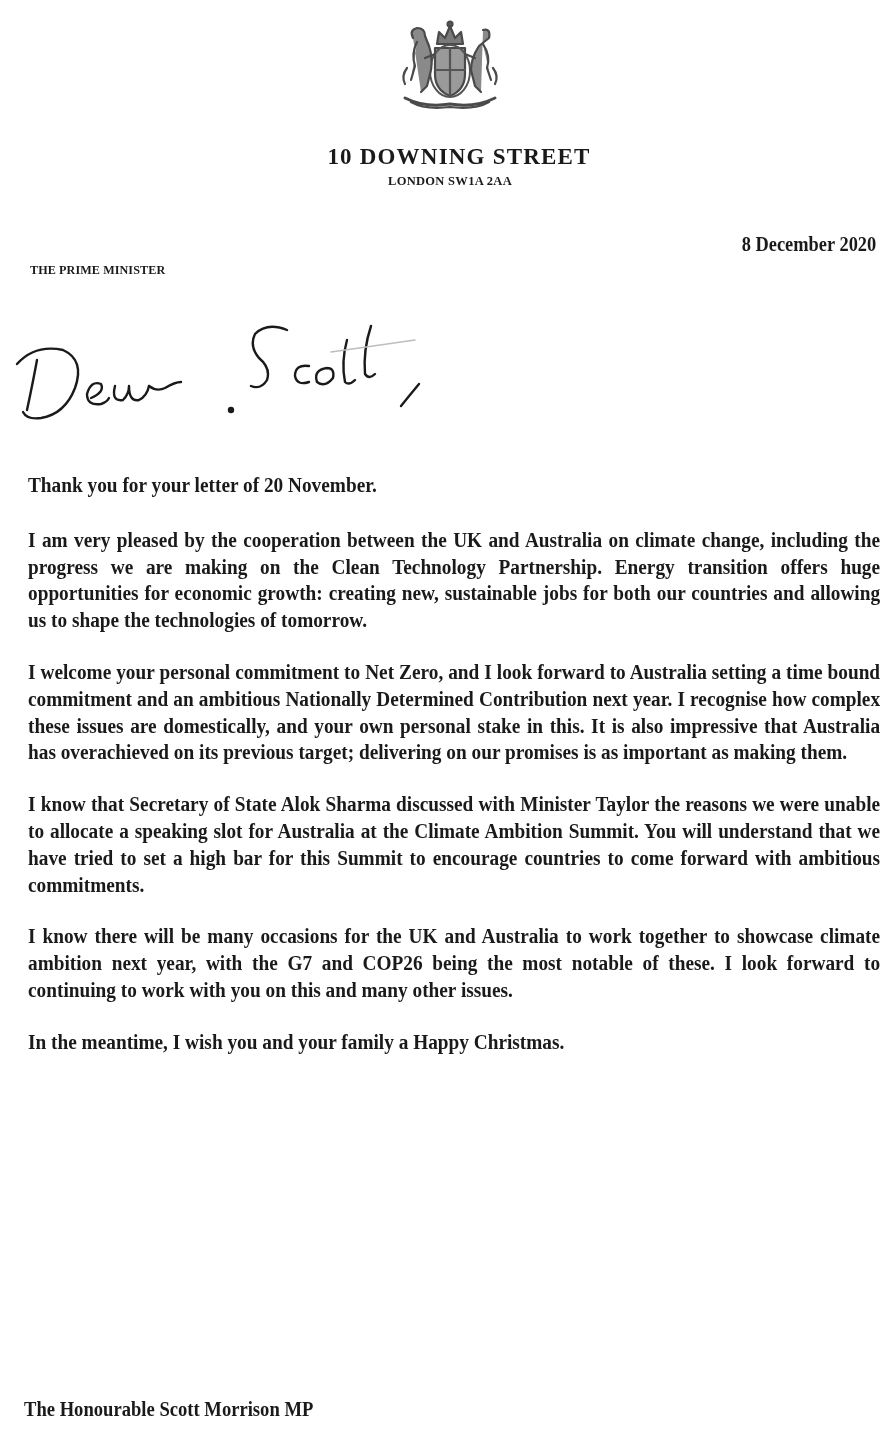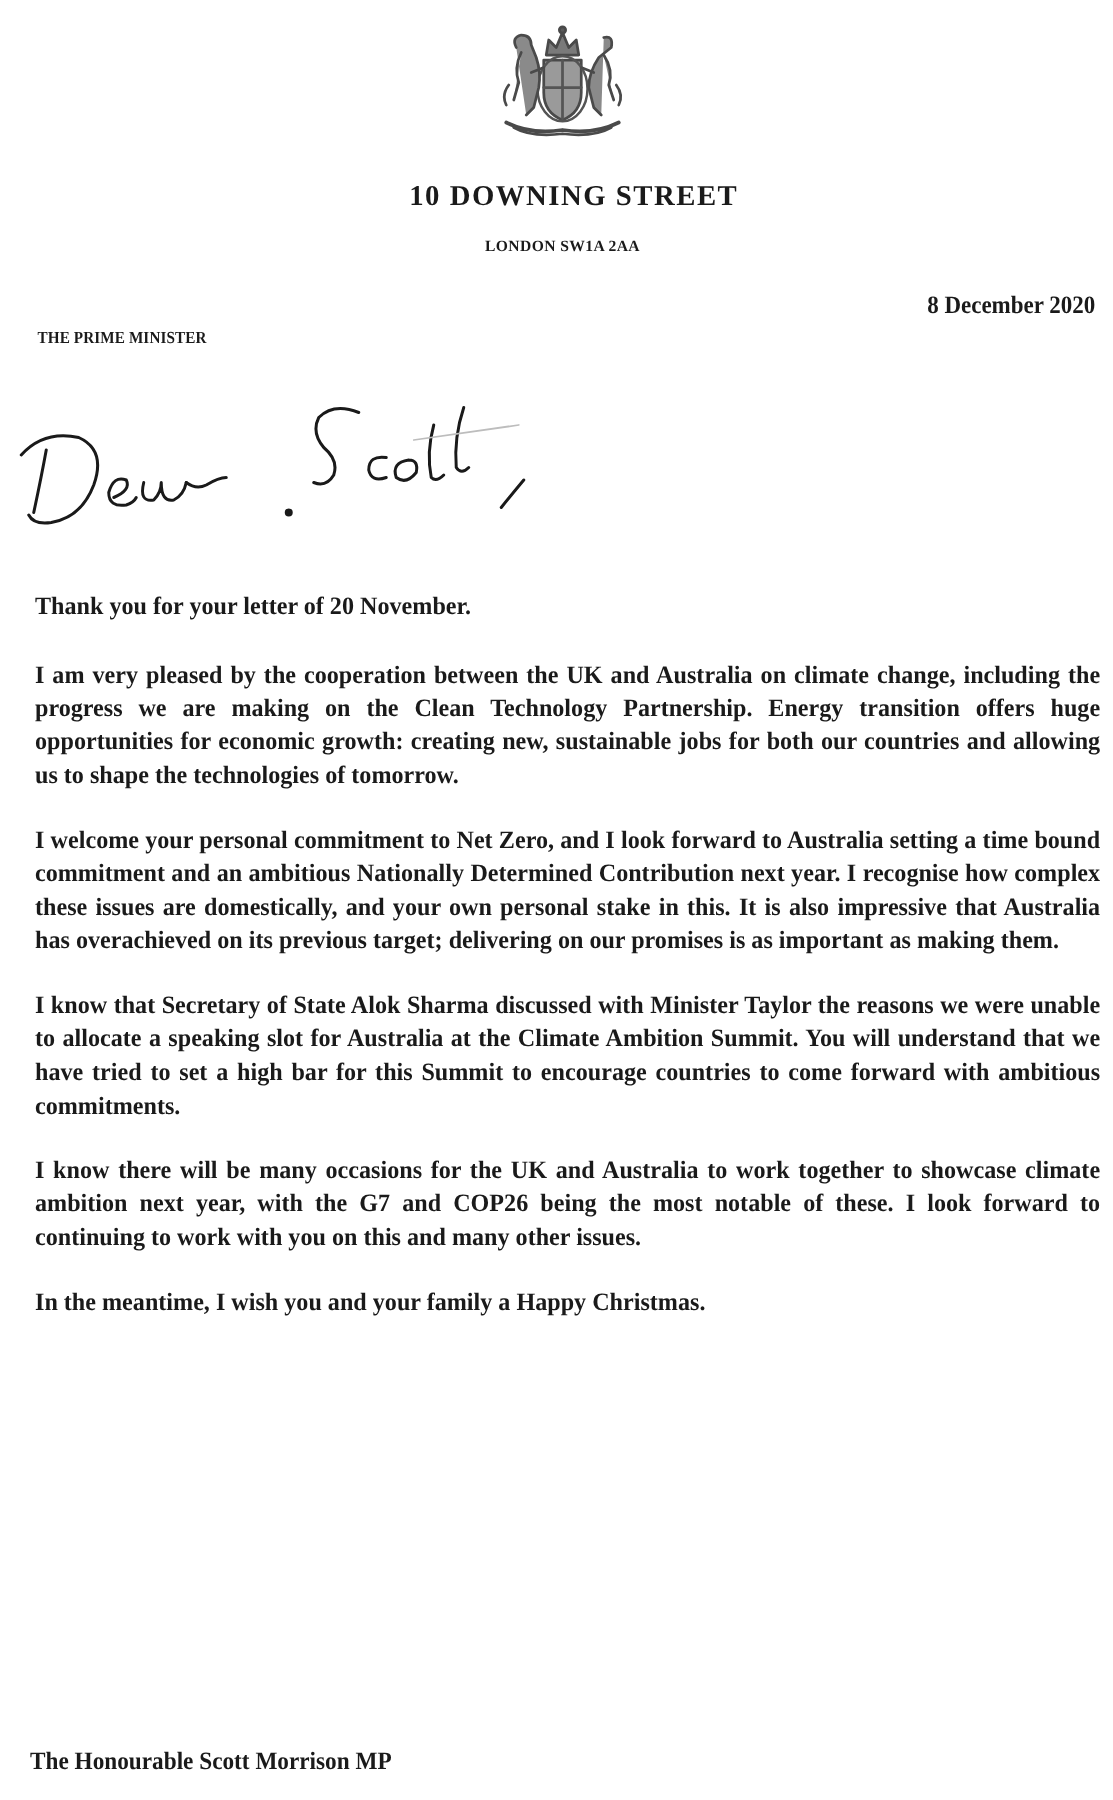--- a/index.html
+++ b/index.html
@@ -35,21 +35,21 @@
       letter-spacing: 1.2px;
       line-height: 28px;
       padding-left: 28px;
     }
     .letterhead-postcode {
       font-size: 12.5px;
       font-weight: bold;
       letter-spacing: 0.3px;
       line-height: 16px;
       padding-left: 10px;
-      margin-top: 18px;
+      margin-top: 2px;
     }
     .date {
       position: absolute;
       right: 14px;
       top: 233px;
       font-size: 20px;
       font-weight: bold;
       font-family: "Liberation Sans Narrow", "Liberation Serif", serif;
       transform: scaleX(0.92);
       transform-origin: right center;

